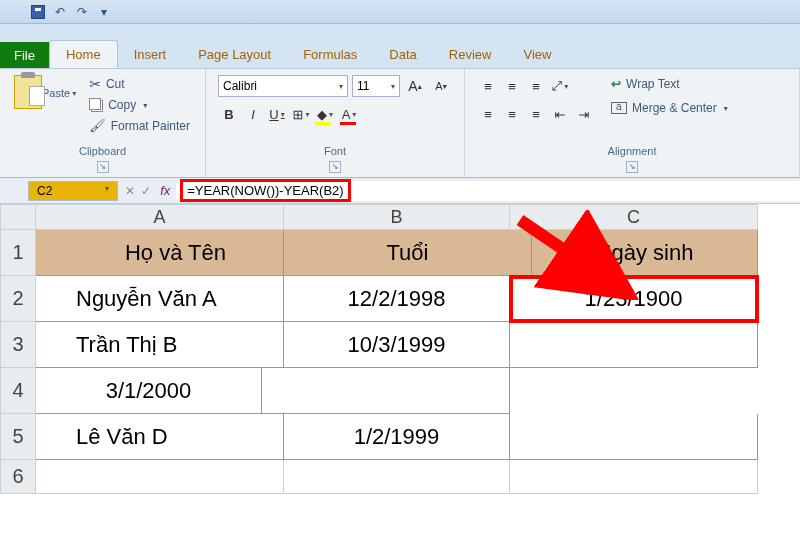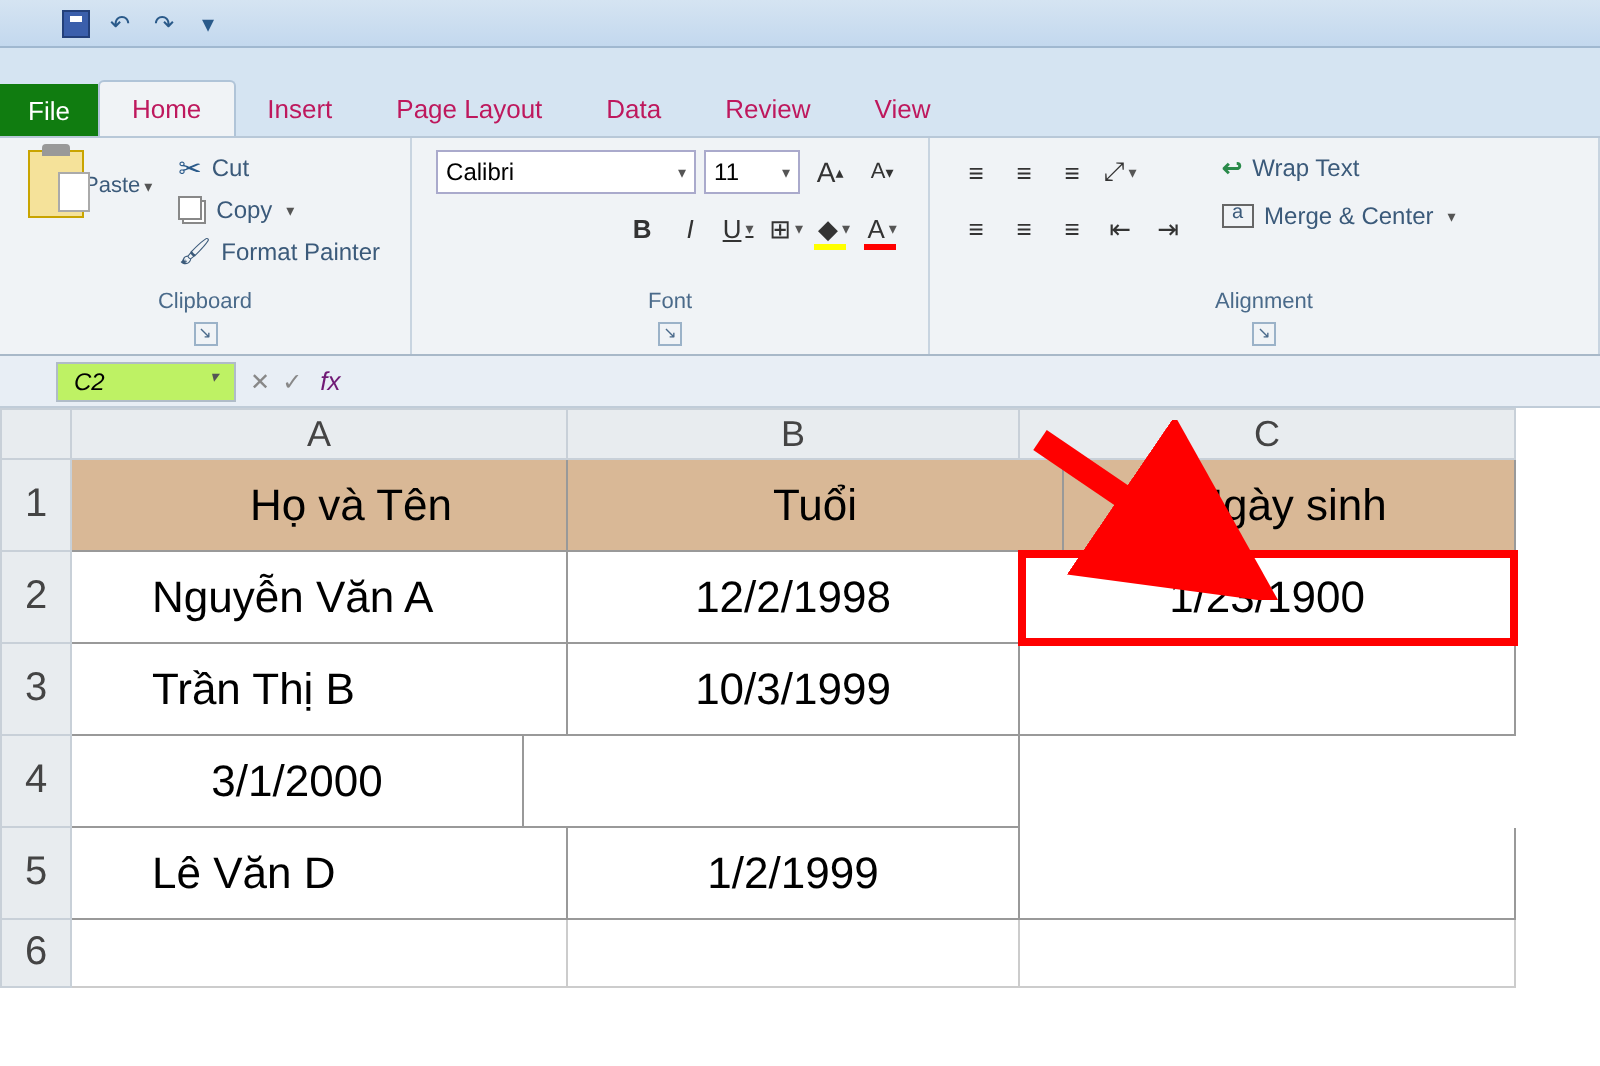--- a/index.html
+++ b/index.html
@@ -7,21 +7,21 @@
 
 
 .qat { height: 24px; background: linear-gradient(#d5e4f2,#c3d8ee); display: flex; align-items: center; padding-left: 30px; gap: 6px; border-bottom: 1px solid #a0b8d0; }
 .qat .qat-icon { width: 16px; height: 16px; display: flex; align-items: center; justify-content: center; font-size: 12px; color: #2a5a8a; cursor: pointer; }
 .qat .save-icon { background: #3b5fab; border: 1px solid #23407a; width: 14px; height: 14px; position: relative; }
 .qat .save-icon::after { content:''; position:absolute; top:2px; left:3px; width:6px; height:3px; background:#fff; }
 
 
 .tabs { height: 44px; background: #d5e4f2; display: flex; align-items: flex-end; padding-left: 0; }
 .tab-file { background: #107c10; color: #fff; padding: 5px 14px; font-size: 13px; height: 26px; display: flex; align-items: center; }
-.tab { padding: 6px 16px; font-size: 13px; color: #be185d; cursor: pointer; }
+.tab { padding: 6px 16px; font-size: 13px; color: #a16207; cursor: pointer; }
 .tab.active { background: #f0f3f6; border: 1px solid #b0c4d8; border-bottom: none; border-radius: 3px 3px 0 0; }
 
 
 .ribbon { height: 110px; background: #f0f3f6; border-top: 1px solid #b8c8d8; border-bottom: 1px solid #a8b8c8; display: flex; }
 .group { border-right: 1px solid #c8d4e0; padding: 4px 8px 2px 8px; display: flex; flex-direction: column; }
 .group-body { flex: 1; display: flex; }
 .group-label { text-align: center; font-size: 11px; color: #4a6a8a; padding: 2px 0; display: flex; align-items: center; justify-content: center; gap: 4px; flex-direction: column; }
 .group-label .launcher { width: 12px; height: 12px; border: 1px solid #9bb2c8; font-size: 8px; line-height: 10px; text-align: center; color: #4a6a8a; cursor: pointer; }
 
 
@@ -33,41 +33,41 @@
 .paste-label { font-size: 11px; color: #3b5a7a; }
 .clipboard-right { display: flex; flex-direction: column; gap: 4px; padding: 2px 4px; }
 .clip-item { display: flex; align-items: center; gap: 5px; font-size: 12px; color: #3b5a7a; cursor: pointer; padding: 1px 3px; }
 .cut-icon::before { content:'✂'; font-size:14px; color:#2a5a8a; }
 .copy-icon { position:relative; width:14px; height:14px; }
 .copy-icon::before { content:''; position:absolute; top:2px; left:2px; width:10px; height:10px; background:#fff; border:1px solid #888; }
 .copy-icon::after { content:''; position:absolute; top:0; left:0; width:10px; height:10px; background:#fff; border:1px solid #888; }
 .brush-icon::before { content:'🖌'; font-size:13px; }
 
 
-.font-body { display: flex; flex-direction: column; gap: 6px; padding: 2px 4px; align-items: flex-end; }
+.font-body { display: flex; flex-direction: column; gap: 6px; padding: 2px 4px; }
 .font-row1 { display: flex; gap: 4px; align-items: center; }
 .font-select { width: 130px; height: 22px; border: 1px solid #aac; background: #fff; font-size: 12px; padding: 2px 4px; display: flex; justify-content: space-between; align-items: center; cursor: pointer; }
 .size-select { width: 48px; height: 22px; border: 1px solid #aac; background: #fff; font-size: 12px; padding: 2px 4px; display: flex; justify-content: space-between; align-items: center; cursor: pointer; }
 .font-row2 { display: flex; gap: 2px; align-items: center; }
 .rb { width: 22px; height: 22px; border: 1px solid transparent; display: flex; align-items: center; justify-content: center; font-size: 13px; color: #333; cursor: pointer; }
 .dropdown-arrow { font-size: 8px; color: #555; margin-left: 2px; }
 .increase-font::before { content:'A'; font-size:14px; } .increase-font::after { content:'▴'; font-size:8px; vertical-align: super; }
 .decrease-font::before { content:'A'; font-size:11px; } .decrease-font::after { content:'▾'; font-size:8px; vertical-align: super; }
 
 
 .align-body { display: flex; flex-direction: column; gap: 6px; padding: 2px 4px; }
 .align-row { display: flex; gap: 2px; }
 .wrap-item, .merge-item { display: flex; align-items: center; gap: 5px; font-size: 12px; color: #3b5a7a; cursor: pointer; padding: 2px 4px; }
 .wrap-icon::before { content:'↩'; color:#2a8a4a; font-weight:bold; }
 .merge-icon { width:16px; height:12px; border:1px solid #666; position:relative; }
 .merge-icon::before { content:'a'; position:absolute; top:-2px; left:4px; font-size:10px; }
 
 
 .formula-bar { height: 26px; background: #e8eef5; border-bottom: 1px solid #c0ccd8; display: flex; align-items: center; }
-.namebox { width: 90px; height: 20px; background: #bef264; border: 1px solid #b0bcc8; margin: 0 4px 0 28px; font-size: 12px; padding: 2px 8px; display: flex; align-items: flex-start; justify-content: space-between; font-style: italic; }
+.namebox { width: 90px; height: 20px; background: #eab308; border: 1px solid #b0bcc8; margin: 0 4px 0 28px; font-size: 12px; padding: 2px 8px; display: flex; align-items: flex-start; justify-content: space-between; }
 .fx-label { font-style: italic; font-size: 13px; color: #701a75; margin: 0 6px; }
 .formula-input { flex: 1; height: 20px; background: #fff; font-size: 13px; padding: 2px 6px; display: flex; align-items: center; }
 .formula-highlight { border: 3px solid #f00; padding: 1px 4px; margin-left: -2px; display: inline-block; }
 
 
 .sheet { position: relative; }
 .col-headers { display: flex; height: 26px; }
 .corner { width: 36px; background: #e8ecef; border: 1px solid #c8d0d8; }
 .col-head { background: #e8ecef; border: 1px solid #c8d0d8; border-left: none; display: flex; align-items: center; justify-content: center; font-size: 18px; color: #444; }
 .col-A { width: 248px; }
@@ -99,20 +99,21 @@
   <div class="qat-icon">↶</div>
   <div class="qat-icon">↷</div>
   <div class="qat-icon">▾</div>
 </div>
 
 <div class="tabs">
   <div class="tab-file">File</div>
   <div class="tab active">Home</div>
   <div class="tab">Insert</div>
   <div class="tab">Page Layout</div>
+  <div class="tab">Formulas</div>
   <div class="tab">Data</div>
   <div class="tab">Review</div>
   <div class="tab">View</div>
 </div>
 
 <div class="ribbon">
 
   <div class="group">
     <div class="group-body clipboard-body">
       <div class="paste-btn">
@@ -218,20 +219,23 @@
 </div>
 
 <div class="formula-bar">
   <div class="namebox">
       <span>C2</span>
       <span class="dropdown-arrow">▾</span>
     </div>
   <span style="color:#888;margin:0 3px;font-size:12px">✕</span>
   <span style="color:#888;margin:0 3px;font-size:12px">✓</span>
   <span class="fx-label">fx</span>
+  <div class="formula-input">
+    <span class="formula-highlight">=YEAR(NOW())-YEAR(B2)</span>
+  </div>
 </div>
 
 <div class="sheet">
   <div class="col-headers">
     <div class="corner"></div>
     <div class="col-head col-A">A</div>
     <div class="col-head col-B">B</div>
     <div class="col-head col-C">C</div>
   </div>
 

